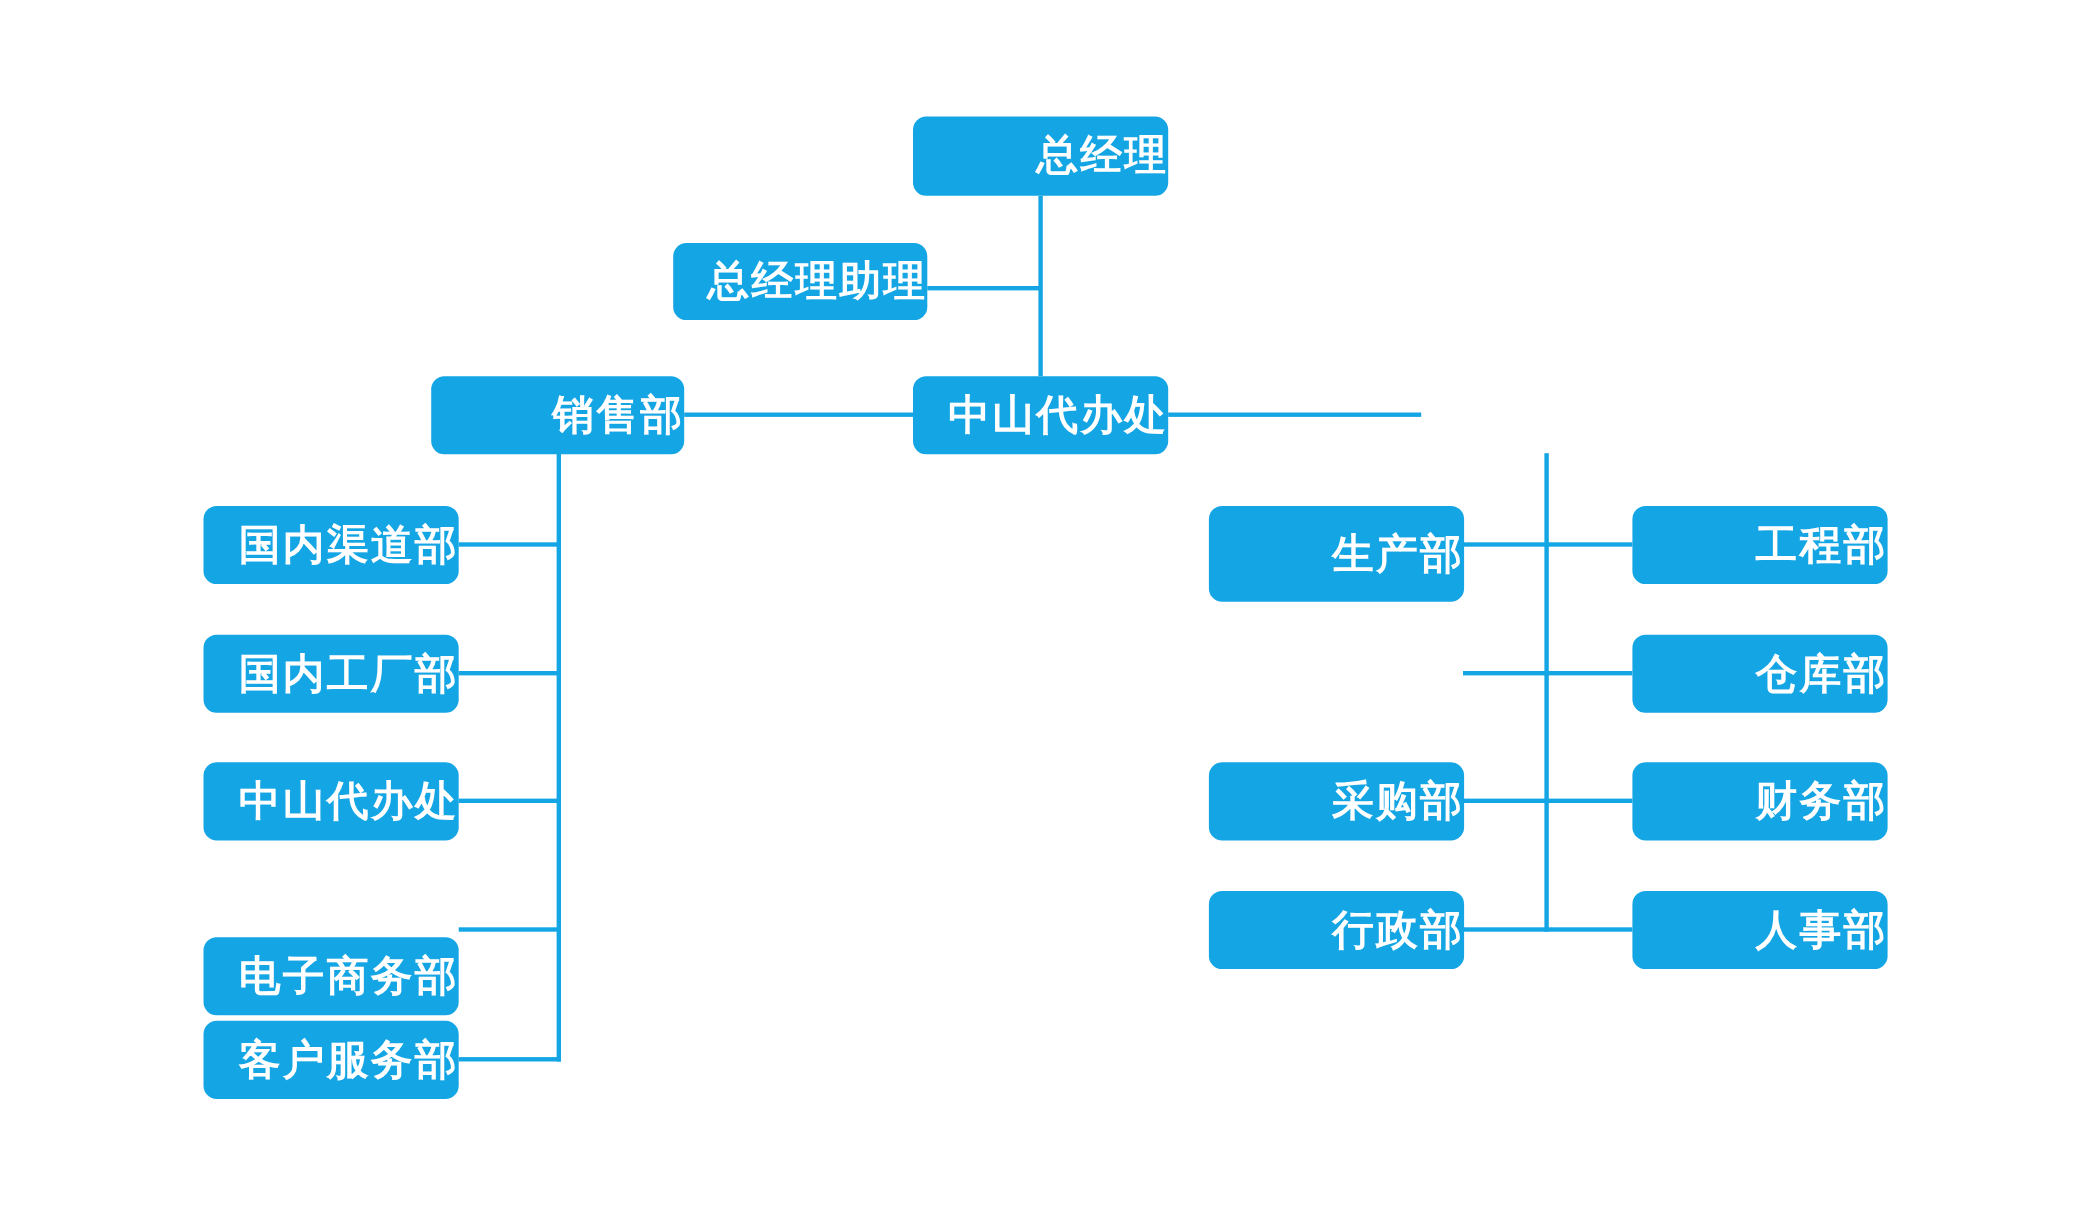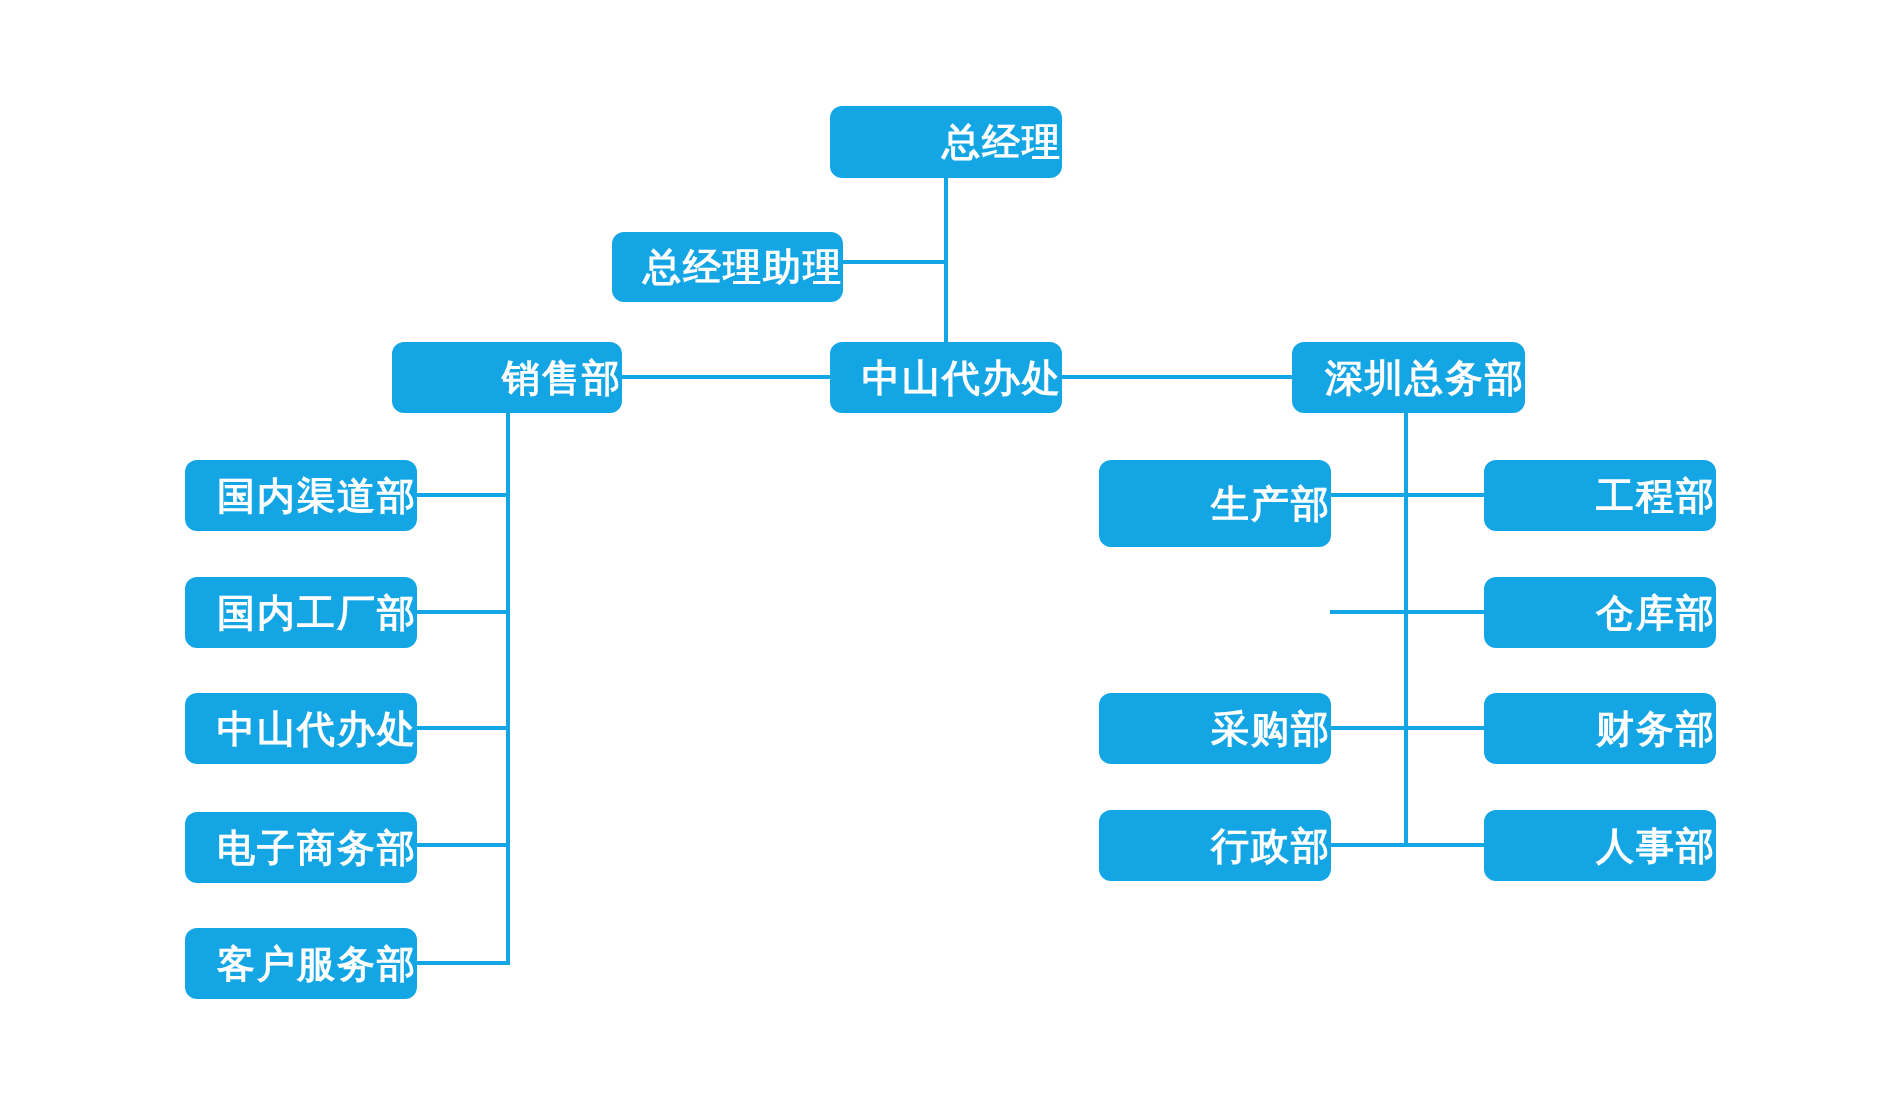--- a/index.html
+++ b/index.html
@@ -55,43 +55,40 @@
 
   <div class="line v" style="left:1404px;top:412px;height:435px"></div>
   <div class="line h" style="left:1330px;top:493px;width:154px"></div>
   <div class="line h" style="left:1330px;top:610px;width:154px"></div>
   <div class="line h" style="left:1330px;top:726px;width:154px"></div>
   <div class="line h" style="left:1330px;top:843px;width:154px"></div>
 
   <div class="node" style="left:830px;top:106px;width:232px;height:72px">
     <span>总经理</span>
   </div>
-  <div class="node" style="left:612px;top:232px;width:231px;height:70px">
+  <div class="node" style="left:612px;top:221px;width:231px;height:70px">
     <span>总经理助理</span>
   </div>
   <div class="node" style="left:830px;top:342px;width:232px;height:71px">
     <span>中山代办处</span>
   </div>
   <div class="node" style="left:392px;top:342px;width:230px;height:71px">
     <span>销售部</span>
-  </div>
-  <div class="node" style="left:1292px;top:342px;width:233px;height:71px">
-    <span>深圳总务部</span>
   </div>
 
   <div class="node" style="left:185px;top:460px;width:232px;height:71px">
     <span>国内渠道部</span>
   </div>
   <div class="node" style="left:185px;top:577px;width:232px;height:71px">
     <span>国内工厂部</span>
   </div>
   <div class="node" style="left:185px;top:693px;width:232px;height:71px">
     <span>中山代办处</span>
   </div>
-  <div class="node" style="left:185px;top:812px;width:232px;height:71px">
+  <div class="node" style="left:185px;top:852px;width:232px;height:71px">
     <span>电子商务部</span>
   </div>
   <div class="node" style="left:185px;top:928px;width:232px;height:71px">
     <span>客户服务部</span>
   </div>
 
   <div class="node" style="left:1099px;top:460px;width:232px;height:87px">
     <span>生产部</span>
   </div>
   <div class="node" style="left:1099px;top:693px;width:232px;height:71px">

